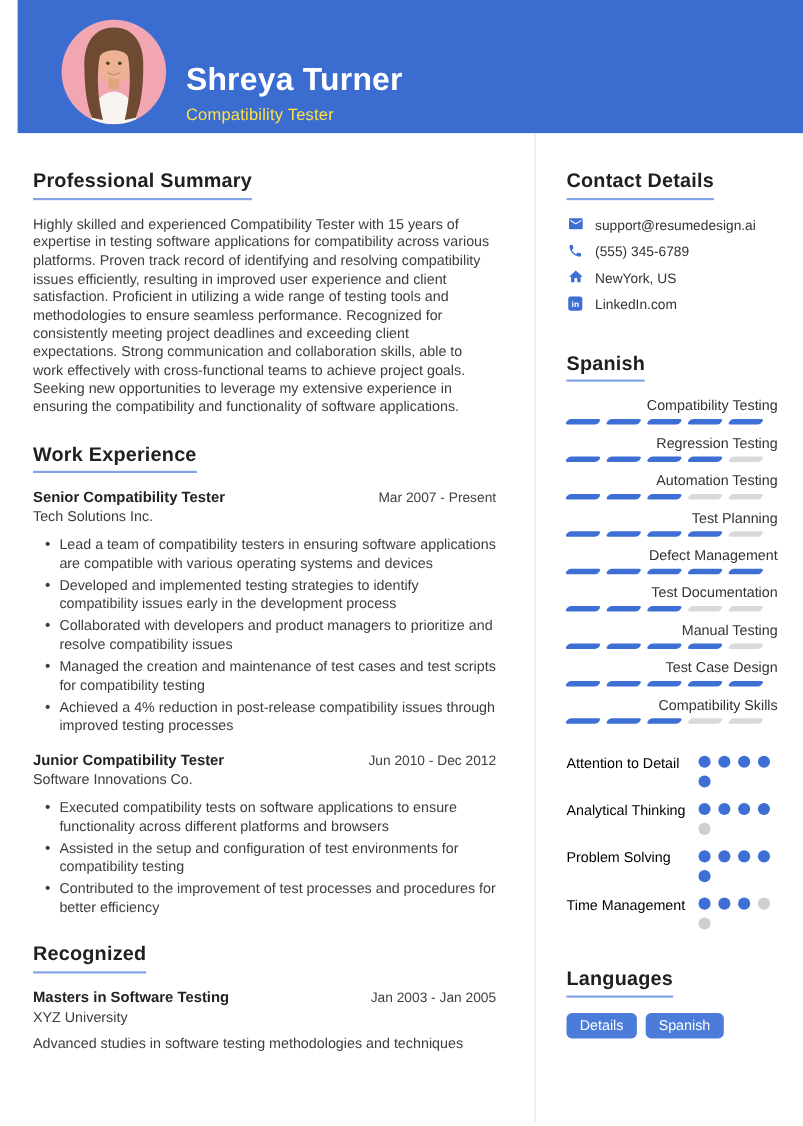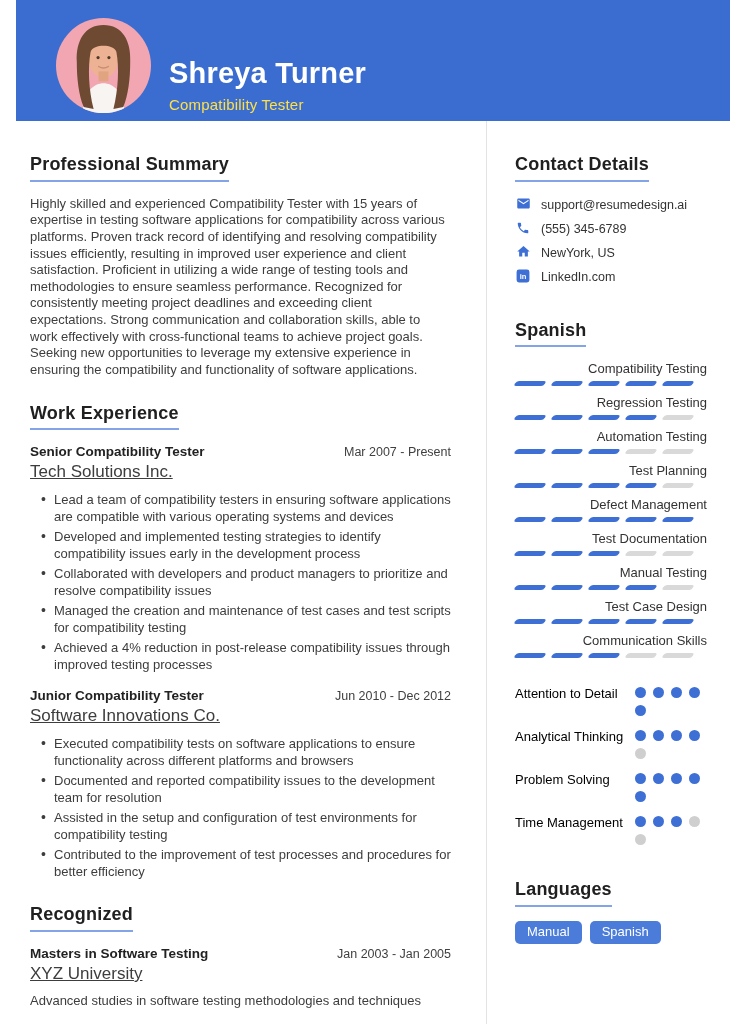--- a/index.html
+++ b/index.html
@@ -45,21 +45,21 @@
   .title-wrap { margin-bottom:14px; }
 
   
   .summary-text { font-size:13px; line-height:1.28; color:#3d3d3d; }
 
   
   .entry { margin-bottom:15px; }
   .entry-head { display:flex; justify-content:space-between; align-items:baseline; }
   .entry-role { font-size:13.5px; font-weight:700; color:#222; }
   .entry-date { font-size:12.5px; color:#3f3f3f; white-space:nowrap; }
-  .entry-company { font-size:17px; color:#3d3d3d; margin-top:3px;text-decoration:underline; }
+  .entry-company { font-size:13px; color:#3d3d3d; margin-top:3px; }
   ul.bullets { list-style:none; margin:10px 0 0 0; padding-left:24px; }
   ul.bullets li {
     position:relative; font-size:13px; line-height:1.27; color:#3d3d3d; margin-bottom:4px;
   }
   ul.bullets li::before {
     content:"•"; position:absolute; left:-13px; top:-1px; font-size:14px; color:#3d3d3d;
   }
   .entry-desc { font-size:13px; color:#3d3d3d; margin-top:9px; }
 
   
@@ -144,21 +144,20 @@
 
         <div class="entry">
           <div class="entry-head">
             <span class="entry-role">Junior Compatibility Tester</span>
             <span class="entry-date">Jun 2010 - Dec 2012</span>
           </div>
           <div class="entry-company">Software Innovations Co.</div>
           <ul class="bullets">
 
           <li>Executed compatibility tests on software applications to ensure functionality across different platforms and browsers</li>
-              <li>Documented and reported compatibility issues to the development team for resolution</li>
               <li>Assisted in the setup and configuration of test environments for compatibility testing</li>
               <li>Contributed to the improvement of test processes and procedures for better efficiency</li>
             </ul>
         </div>
       </div>
 
       <div class="section">
         <div class="title-wrap"><h2 class="section-title">Recognized</h2></div>
 
         <div class="entry">
@@ -295,21 +294,21 @@
               <div class="skill-name">Test Case Design</div>
               <div class="skill-bar">
                 <span class="seg on"></span>
                 <span class="seg on"></span>
                 <span class="seg on"></span>
                 <span class="seg on"></span>
                 <span class="seg on"></span>
               </div>
             </div>
             <div class="skill-item">
-              <div class="skill-name">Communication Skills</div>
+              <div class="skill-name">Compatibility Skills</div>
               <div class="skill-bar">
                 <span class="seg on"></span>
                 <span class="seg on"></span>
                 <span class="seg on"></span>
                 <span class="seg off"></span>
                 <span class="seg off"></span>
               </div>
             </div>
           </div>
       </div>
@@ -357,20 +356,20 @@
                 <span class="dot off"></span>
               </div>
             </div>
           </div>
       </div>
 
       <div class="section">
         <div class="title-wrap"><h2 class="section-title">Languages</h2></div>
         <div class="lang-row">
 
-        <span class="lang-pill">Manual</span>
+        <span class="lang-pill">Details</span>
             <span class="lang-pill">Spanish</span>
           </div>
       </div>
 
     </div>
   </div>
 </div>
 
 </body></html>

